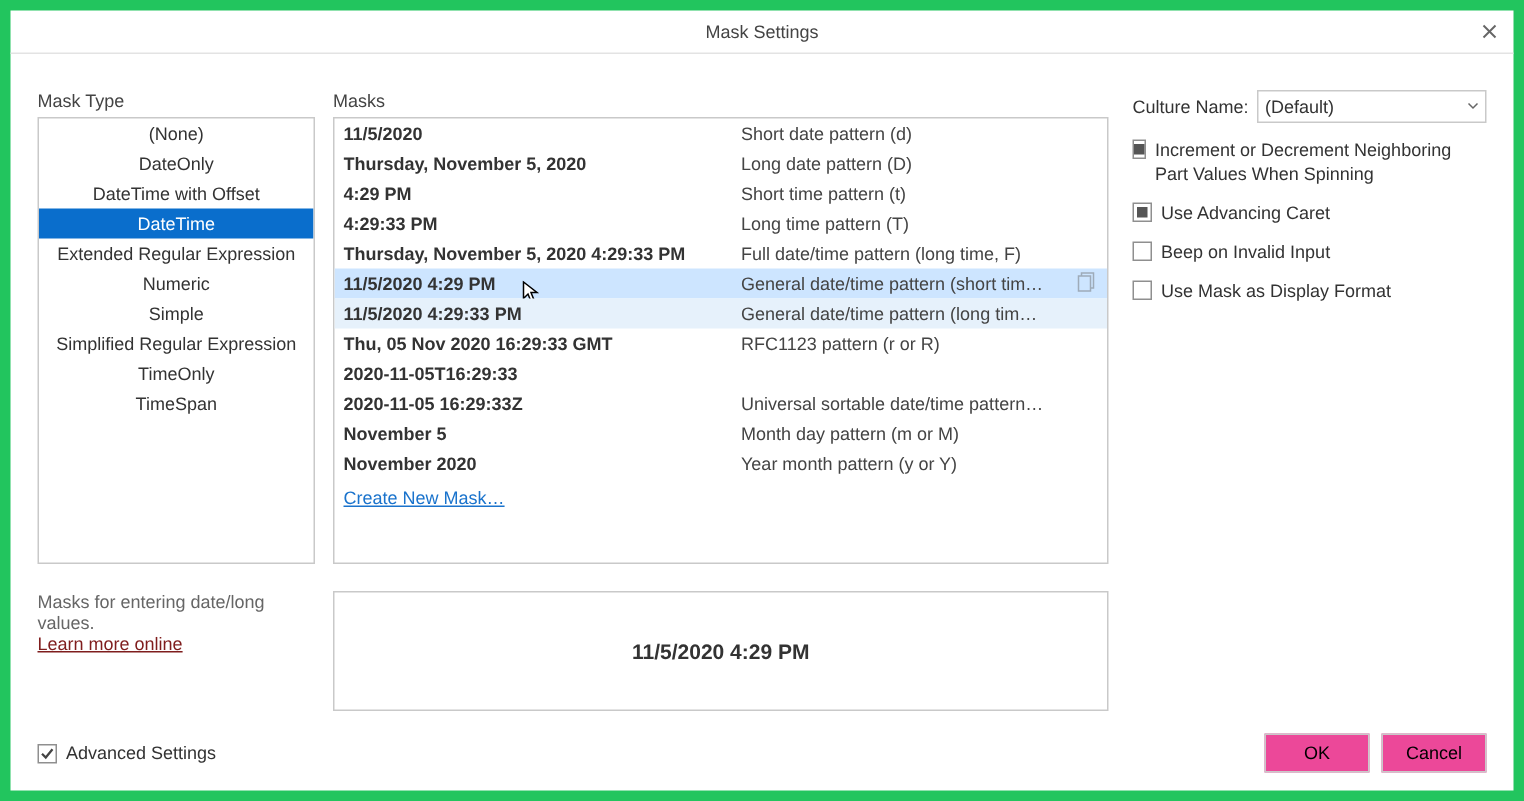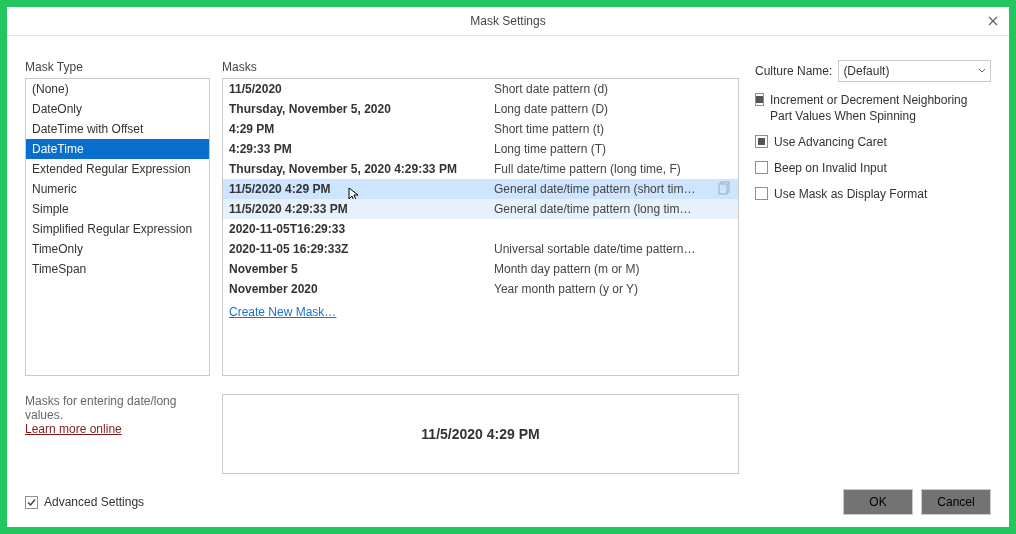--- a/index.html
+++ b/index.html
@@ -60,20 +60,21 @@
   .col-center { flex: 1; display: flex; flex-direction: column; }
   .col-right { width: 236px; display: flex; flex-direction: column; padding-left: 4px; }
 
   .section-label { font-size: 12px; color: #444; margin-bottom: 4px; }
 
   .listbox {
     border: 1px solid #c9c9c9;
     background: #fff;
     flex: 0 0 296px;
     overflow: hidden;
+    text-align: center;
   }
   .listbox .item {
     padding: 3px 6px;
     cursor: pointer;
     line-height: 14px;
   }
   .listbox .item.selected {
     background: #0a6ecc;
     color: #fff;
   }
@@ -200,21 +201,21 @@
     box-sizing: border-box;
     display: flex; align-items: center; justify-content: center;
     background: #fff;
   }
   .footer .adv .box svg { display: block; }
   .footer .spacer { flex: 1; }
   .footer button {
     width: 70px;
     height: 26px;
     border: 1px solid #c9c9c9;
-    background: #737373;
+    background: #ec4899;
     cursor: pointer;
     font-family: inherit;
     font-size: 12px;
     margin-left: 8px;
   }
 </style>
 </head>
 <body>
 
 <div class="dialog">
@@ -283,20 +284,24 @@
             </svg>
             <svg width="16" height="16" viewBox="0 0 16 16" class="cursor" style="left: 125px; top: 8px;">
               <path d="M1 1 L1 12 L4 9 L6 14 L8 13 L6 8 L10 8 Z" fill="#fff" stroke="#000" stroke-width="1"></path>
             </svg>
           </div>
           <div class="mask-row hover">
             <div class="example">11/5/2020 4:29:33 PM</div>
             <div class="desc">General date/time pattern (long tim…</div>
           </div>
           <div class="mask-row">
+            <div class="example">Thu, 05 Nov 2020 16:29:33 GMT</div>
+            <div class="desc">RFC1123 pattern (r or R)</div>
+          </div>
+          <div class="mask-row">
             <div class="example">2020-11-05T16:29:33</div>
           </div>
           <div class="mask-row">
             <div class="example">2020-11-05 16:29:33Z</div>
             <div class="desc">Universal sortable date/time pattern…</div>
           </div>
           <div class="mask-row">
             <div class="example">November 5</div>
             <div class="desc">Month day pattern (m or M)</div>
           </div>

